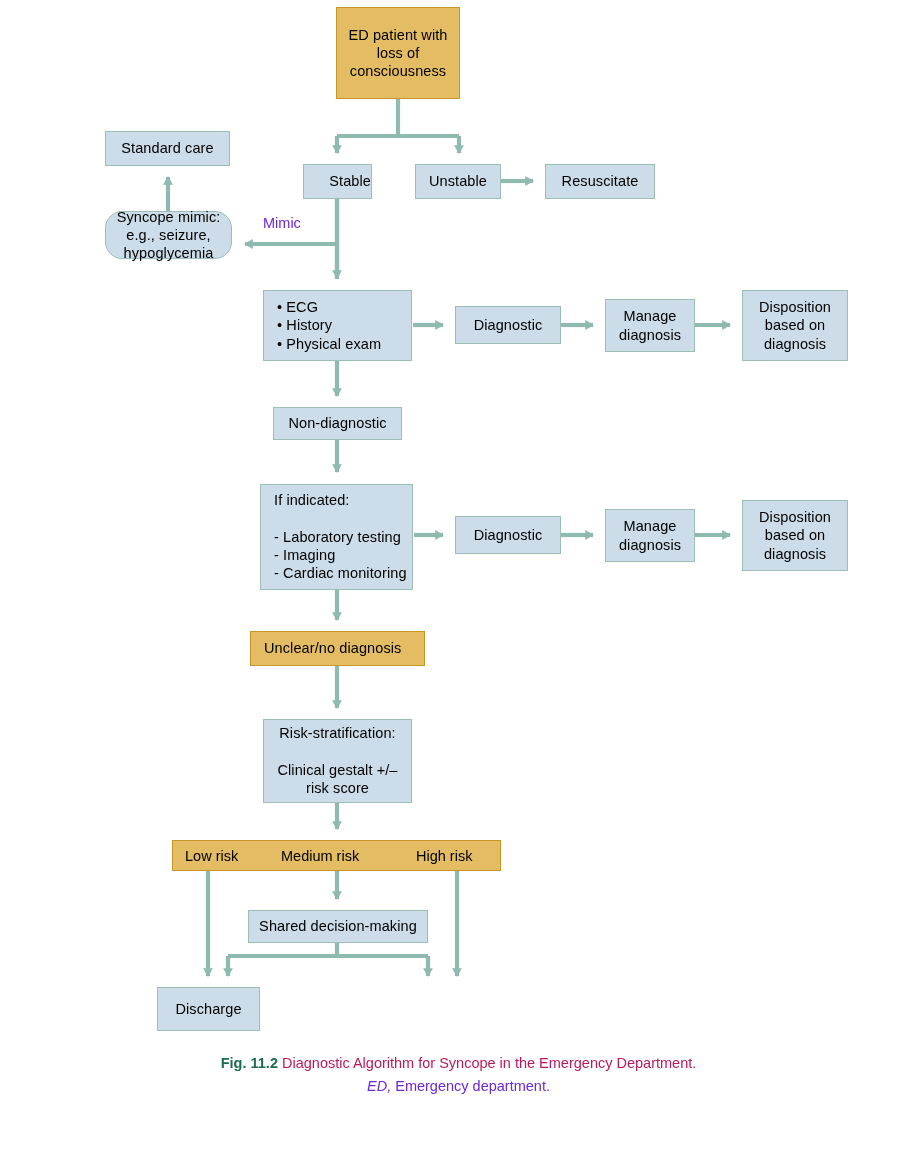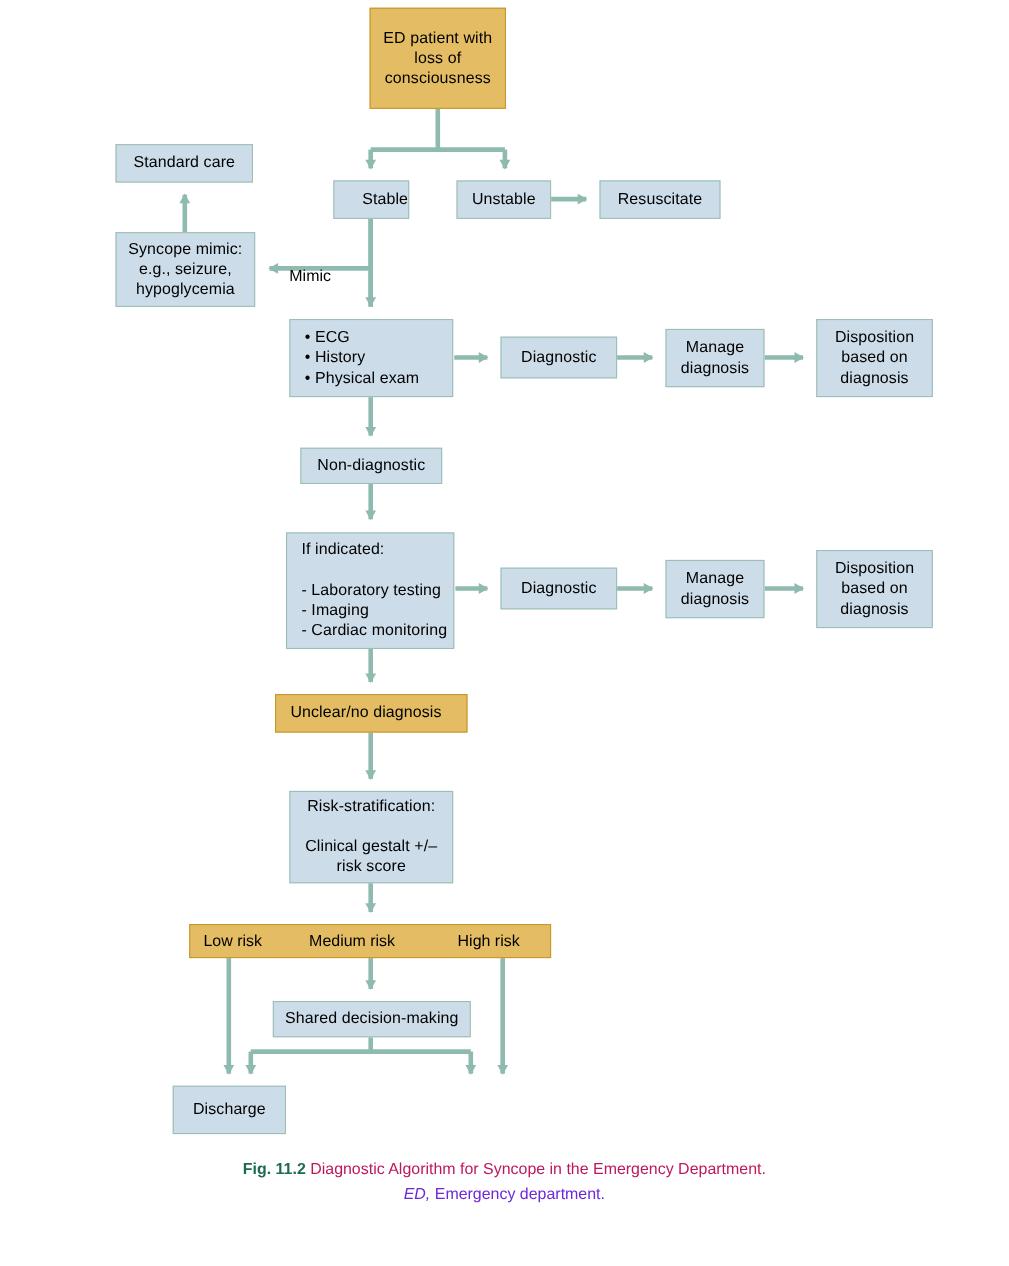--- a/index.html
+++ b/index.html
@@ -74,24 +74,23 @@
   }
   .risk-bar .seg {
     position: absolute;
     top: 50%;
     transform: translateY(-50%);
     white-space: nowrap;
   }
   .edge-label {
     position: absolute;
     font-size: 14.5px;
-    color: #000000;
+    color: #6d28d9;
     z-index: 3;
     background: transparent;
-    margin-top: 28px;
   }
   .caption {
     position: absolute;
     left: 0;
     width: 917px;
     text-align: center;
     font-size: 14.5px;
     line-height: 1.45;
     z-index: 2;
   }
@@ -197,21 +196,21 @@
   </div>
 
   <div class="node blue" style="left:545px; top:164px; width:110px; height:35px;">
     <span class="body">Resuscitate</span>
   </div>
 
   <div class="node blue" style="left:105px; top:131px; width:125px; height:35px;">
     <span class="body">Standard care</span>
   </div>
 
-  <div class="node blue" style="left:105px; top:211px; width:127px; height:68px;">
+  <div class="node blue" style="left:105px; top:211px; width:127px; height:48px;border-radius:17px;">
     <span class="body">Syncope mimic:
 e.g., seizure,
 hypoglycemia</span>
   </div>
 
   <div class="edge-label" style="left:263px; top:215px;">Mimic</div>
 
   <div class="node blue bulleted" style="left:263px; top:290px; width:149px; height:71px;">
     <span class="body">• ECG
 • History

